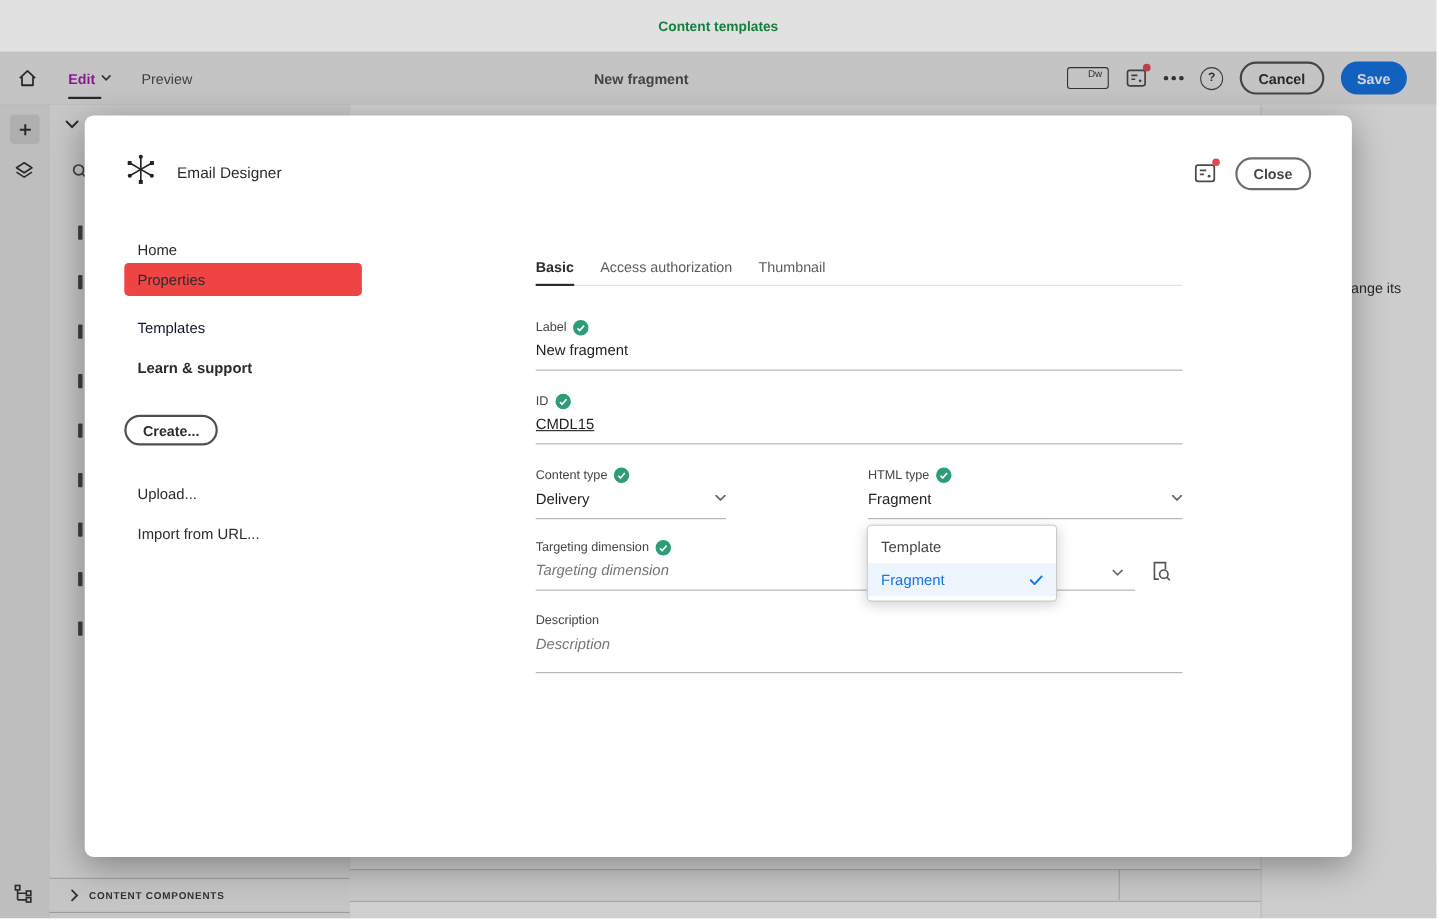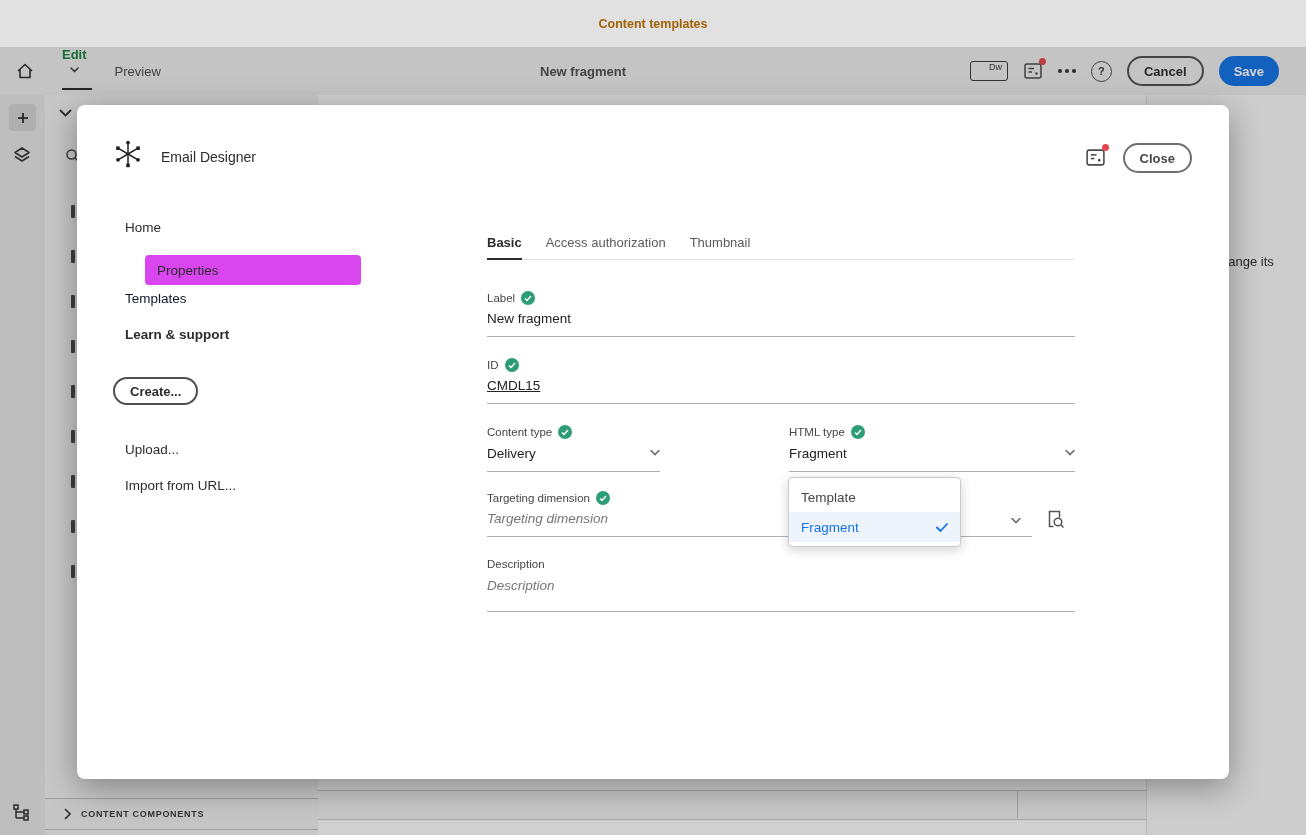--- a/index.html
+++ b/index.html
@@ -4,29 +4,29 @@
 <style>
   html,body{margin:0;padding:0;}
   .screen{position:relative;width:1306px;height:835px;overflow:hidden;
     font-family:"Liberation Sans","DejaVu Sans",sans-serif;background:#d6d6d6;
     -webkit-font-smoothing:antialiased;}
   svg{display:block;}
 
   
   .os-bar{position:absolute;top:0;left:0;right:0;height:47px;background:#e1e1e1;
     display:flex;align-items:center;justify-content:center;
-    font-size:12.5px;font-weight:700;color:#a16207;z-index:1;}
+    font-size:12.5px;font-weight:700;color:#15803d;z-index:1;}
 
   
   .toolbar{position:absolute;top:47px;left:0;right:0;height:48px;background:#ececec;
     border-bottom:1px solid #cfcfcf;display:flex;align-items:center;z-index:1;}
   .tb-home{margin-left:13px;width:24px;height:24px;display:flex;align-items:center;justify-content:center;cursor:pointer;}
   .tb-tab{position:relative;height:48px;display:flex;align-items:center;gap:5px;
     font-size:13px;color:#4b4b4b;cursor:pointer;}
-  .tb-tab.active{font-weight:700;color:#15803d;flex-direction:column;}
+  .tb-tab.active{font-weight:700;color:#a21caf;}
   .tb-tab.active::after{content:"";position:absolute;left:0;bottom:5px;width:30px;height:2px;background:#2c2c2c;}
   .tb-edit{margin-left:25px;}
   .tb-preview{margin-left:28px;}
   .tb-title{position:absolute;left:540px;top:0;height:48px;display:flex;align-items:center;
     font-size:13px;font-weight:700;color:#4f4f4f;}
   .tb-right{position:absolute;right:0;top:0;height:48px;display:flex;align-items:center;
     gap:15px;padding-right:27px;}
   .dw-badge{width:24px;height:18px;border:1.5px solid #3a3a3a;border-radius:3px;
     display:flex;align-items:flex-start;justify-content:center;font-size:9px;font-weight:400;color:#3a3a3a;cursor:pointer;padding-left:12px;}
   .icon-wrap{position:relative;cursor:pointer;}
@@ -76,21 +76,21 @@
   .modal{position:absolute;left:77px;top:105px;width:1152px;height:674px;background:#fff;
     border-radius:8px;box-shadow:0 8px 32px rgba(0,0,0,.35);z-index:10;}
   .m-logo{position:absolute;left:36px;top:34px;}
   .m-appname{position:absolute;left:84px;top:44px;font-size:14px;color:#2c2c2c;}
   .m-feedback{position:absolute;left:1008px;top:42px;}
   .m-close{position:absolute;right:37px;top:38px;border-color:#6e6e6e;color:#464646;}
 
   .m-nav-item{position:absolute;left:36px;width:216px;height:30px;display:flex;align-items:center;
     padding-left:12px;box-sizing:border-box;font-size:13.5px;color:#2c2c2c;border-radius:4px;cursor:pointer;}
   .m-nav-home{top:107px;}
-  .m-nav-props{top:150px;background:#d946ef;margin-left:32px;}
+  .m-nav-props{top:134px;background:#ef4444;}
   .m-nav-templates{top:178px;color:#0f172a;}
   .m-nav-learn{top:214px;font-weight:bold;}
   .m-create{position:absolute;left:36px;top:272px;height:28px;border-radius:15px;}
   .m-link{position:absolute;left:48px;font-size:13.5px;color:#2c2c2c;cursor:pointer;}
   .m-upload{top:337px;}
   .m-import{top:373px;}
 
   .form{position:absolute;left:410px;top:120px;width:588px;height:520px;}
   .tabs{position:absolute;left:0;top:0;width:588px;height:34px;border-bottom:1px solid #e3e3e3;
     display:flex;gap:24px;}

